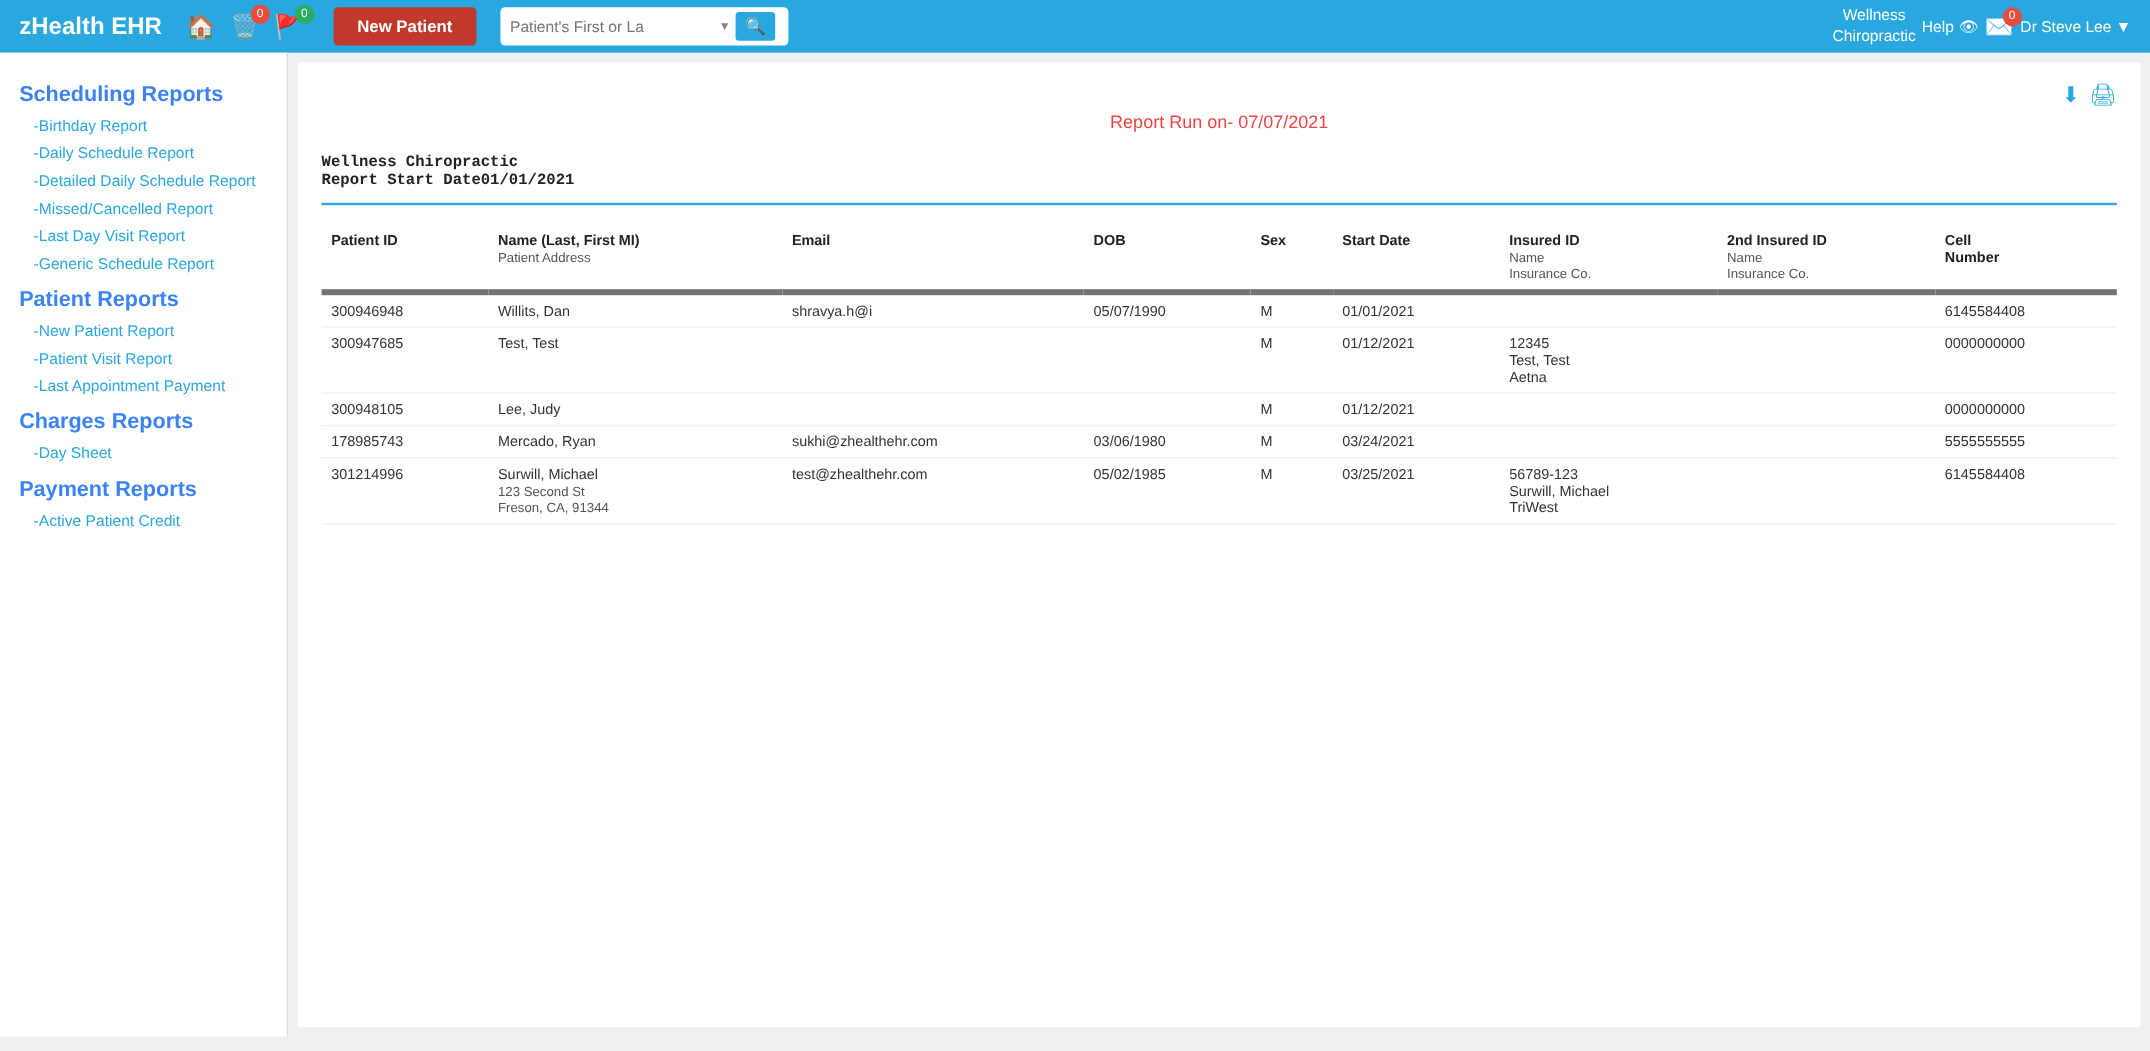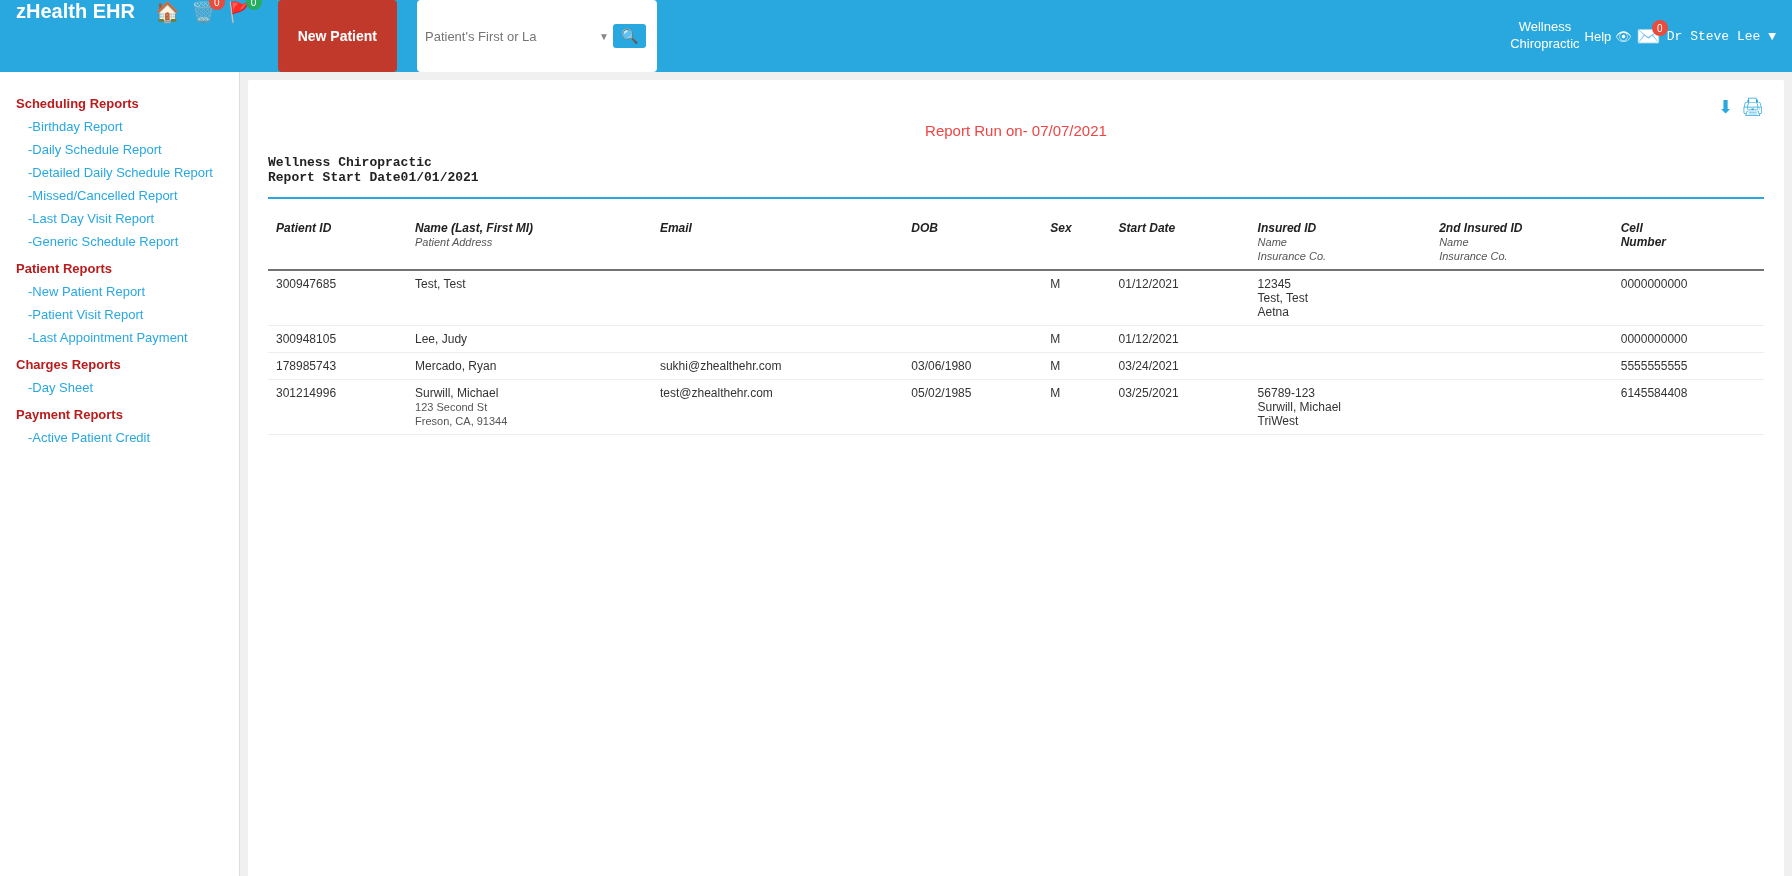--- a/index.html
+++ b/index.html
@@ -2,22 +2,23 @@
 <html><head>
   <meta charset="utf-8">
   <style>
     * { box-sizing: border-box; margin: 0; padding: 0; }
     body { font-family: Arial, sans-serif; font-size: 13px; background: #f0f0f0; }
 
     
     .header {
       background: #29a8e0;
       display: flex;
+      align-items: center;
       padding: 0 16px;
-      height: 72px;
+      height: 44px;
       color: white;
       gap: 12px;
     }
     .header-logo {
       font-size: 20px;
       font-weight: bold;
       color: white;
       white-space: nowrap;
       margin-right: 8px;
     }
@@ -103,43 +104,42 @@
     }
     .header-mail {
       font-size: 20px;
       position: relative;
       cursor: pointer;
     }
     .header-user {
       font-size: 13px;
       cursor: pointer;
       white-space: nowrap;
-      font-family: Liberation Mono, monospace;
     }
 
     
     .layout {
       display: flex;
       height: calc(100vh - 56px);
       background: #f0f0f0;
     }
 
     
     .sidebar {
       width: 240px;
       background: white;
       padding: 16px 0;
       overflow-y: auto;
       flex-shrink: 0;
       border-right: 1px solid #ddd;
     }
     .sidebar-section-title {
       font-weight: bold;
-      font-size: 13px;
-      color: #b91c1c;
+      font-size: 18px;
+      color: #3b82f6;
       padding: 8px 16px 4px 16px;
     }
     .sidebar-item {
       font-size: 13px;
       color: #29a8e0;
       padding: 4px 16px 4px 28px;
       cursor: pointer;
     }
 
     
@@ -179,23 +179,22 @@
     .report-table {
       width: 100%;
       border-collapse: collapse;
       font-size: 12px;
     }
     .report-table th {
       text-align: left;
       font-weight: bold;
       color: #222;
       padding: 6px 8px;
-      border-bottom: 2px solid #737373;
+      border-bottom: 5px solid #737373;
       vertical-align: top;
-      font-style: italic;
     }
     .report-table td {
       padding: 6px 8px;
       color: #333;
       vertical-align: top;
       border-bottom: 1px solid #eee;
     }
 
     .th-sub {
       font-weight: normal;
@@ -318,20 +317,31 @@
           </th>
           <th>
             2nd Insured ID<br>
             <span class="th-sub">Name<br>Insurance Co.</span>
           </th>
           <th>Cell<br>Number</th>
         </tr>
       </thead>
       <tbody id="report-tbody">
           <tr>
+    <td>300946948</td>
+    <td>Willits, Dan</td>
+    <td>shravya.h@i</td>
+    <td>05/07/1990</td>
+    <td>M</td>
+    <td>01/01/2021</td>
+    <td></td>
+    <td></td>
+    <td>6145584408</td>
+  </tr>
+          <tr>
     <td>300947685</td>
     <td>Test, Test</td>
     <td></td>
     <td></td>
     <td>M</td>
     <td>01/12/2021</td>
     <td>12345<br>Test, Test<br>Aetna</td>
     <td></td>
     <td>0000000000</td>
   </tr>

